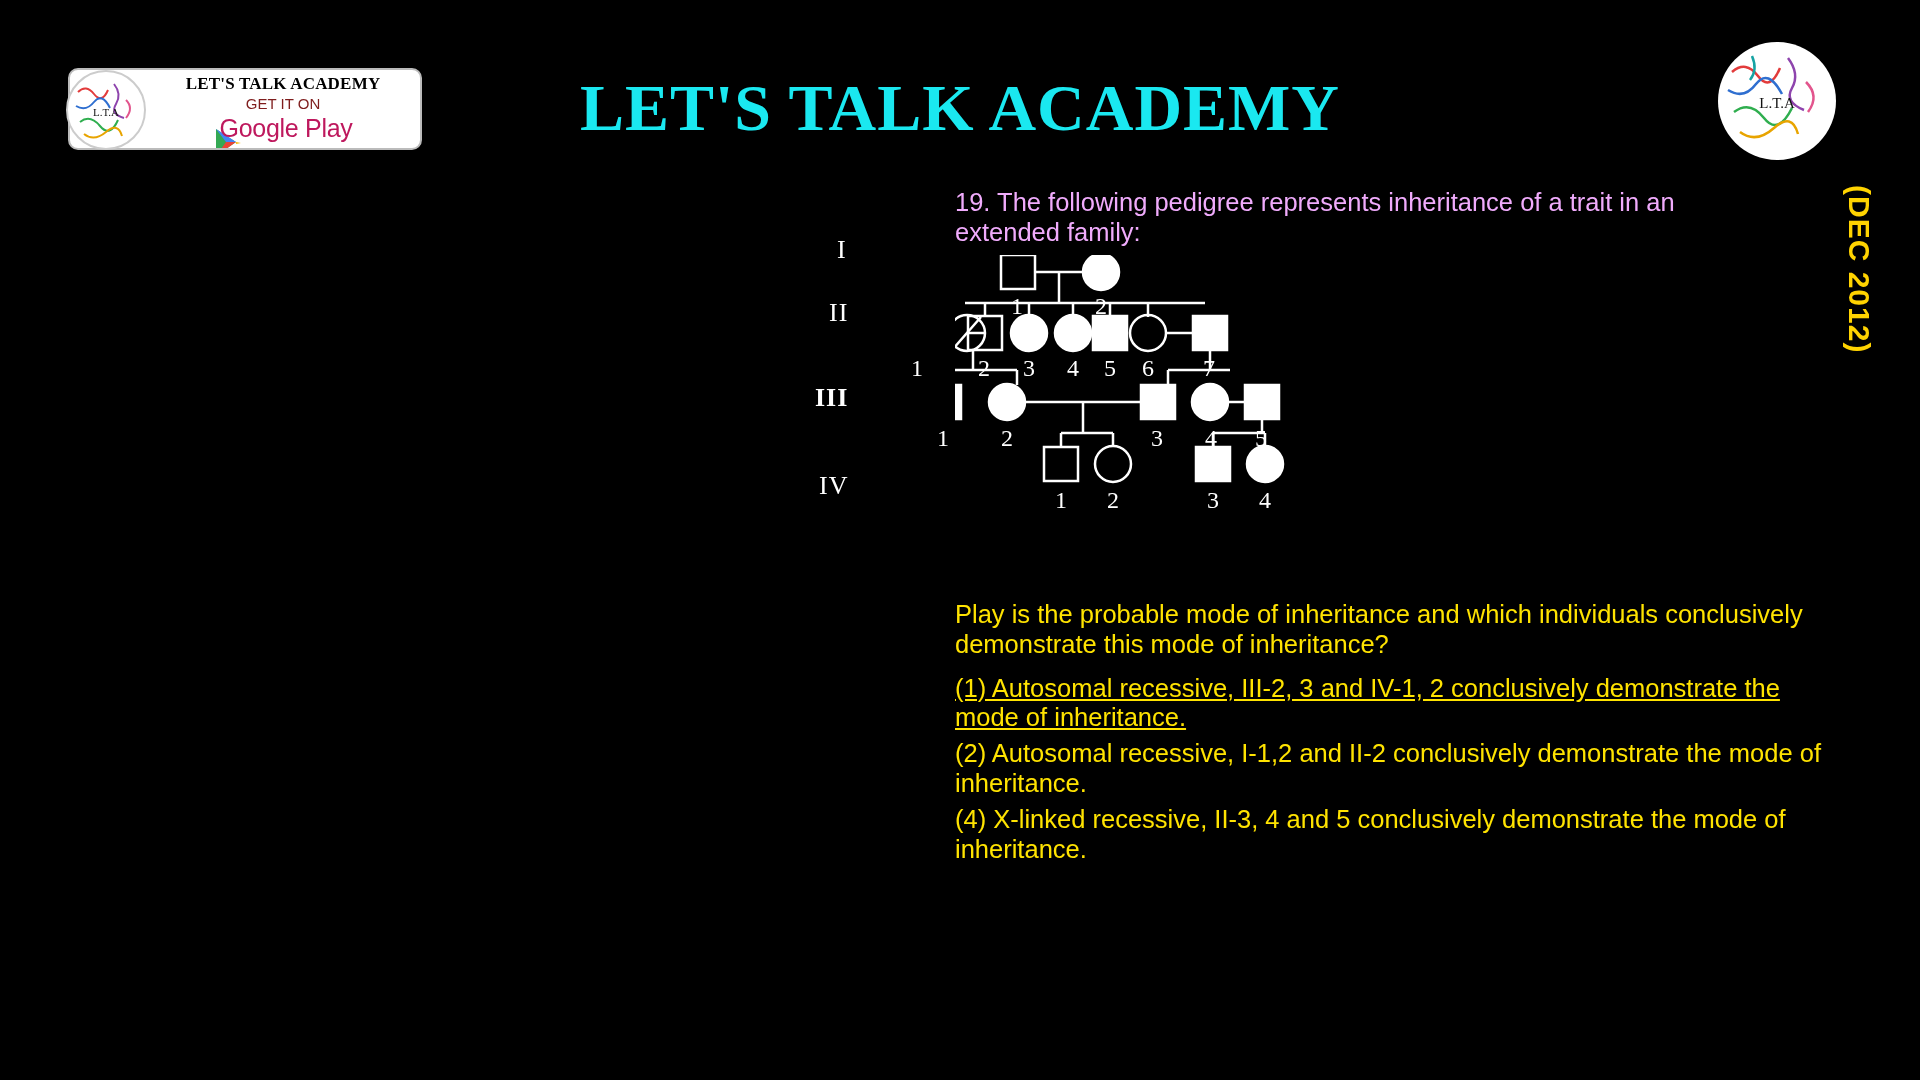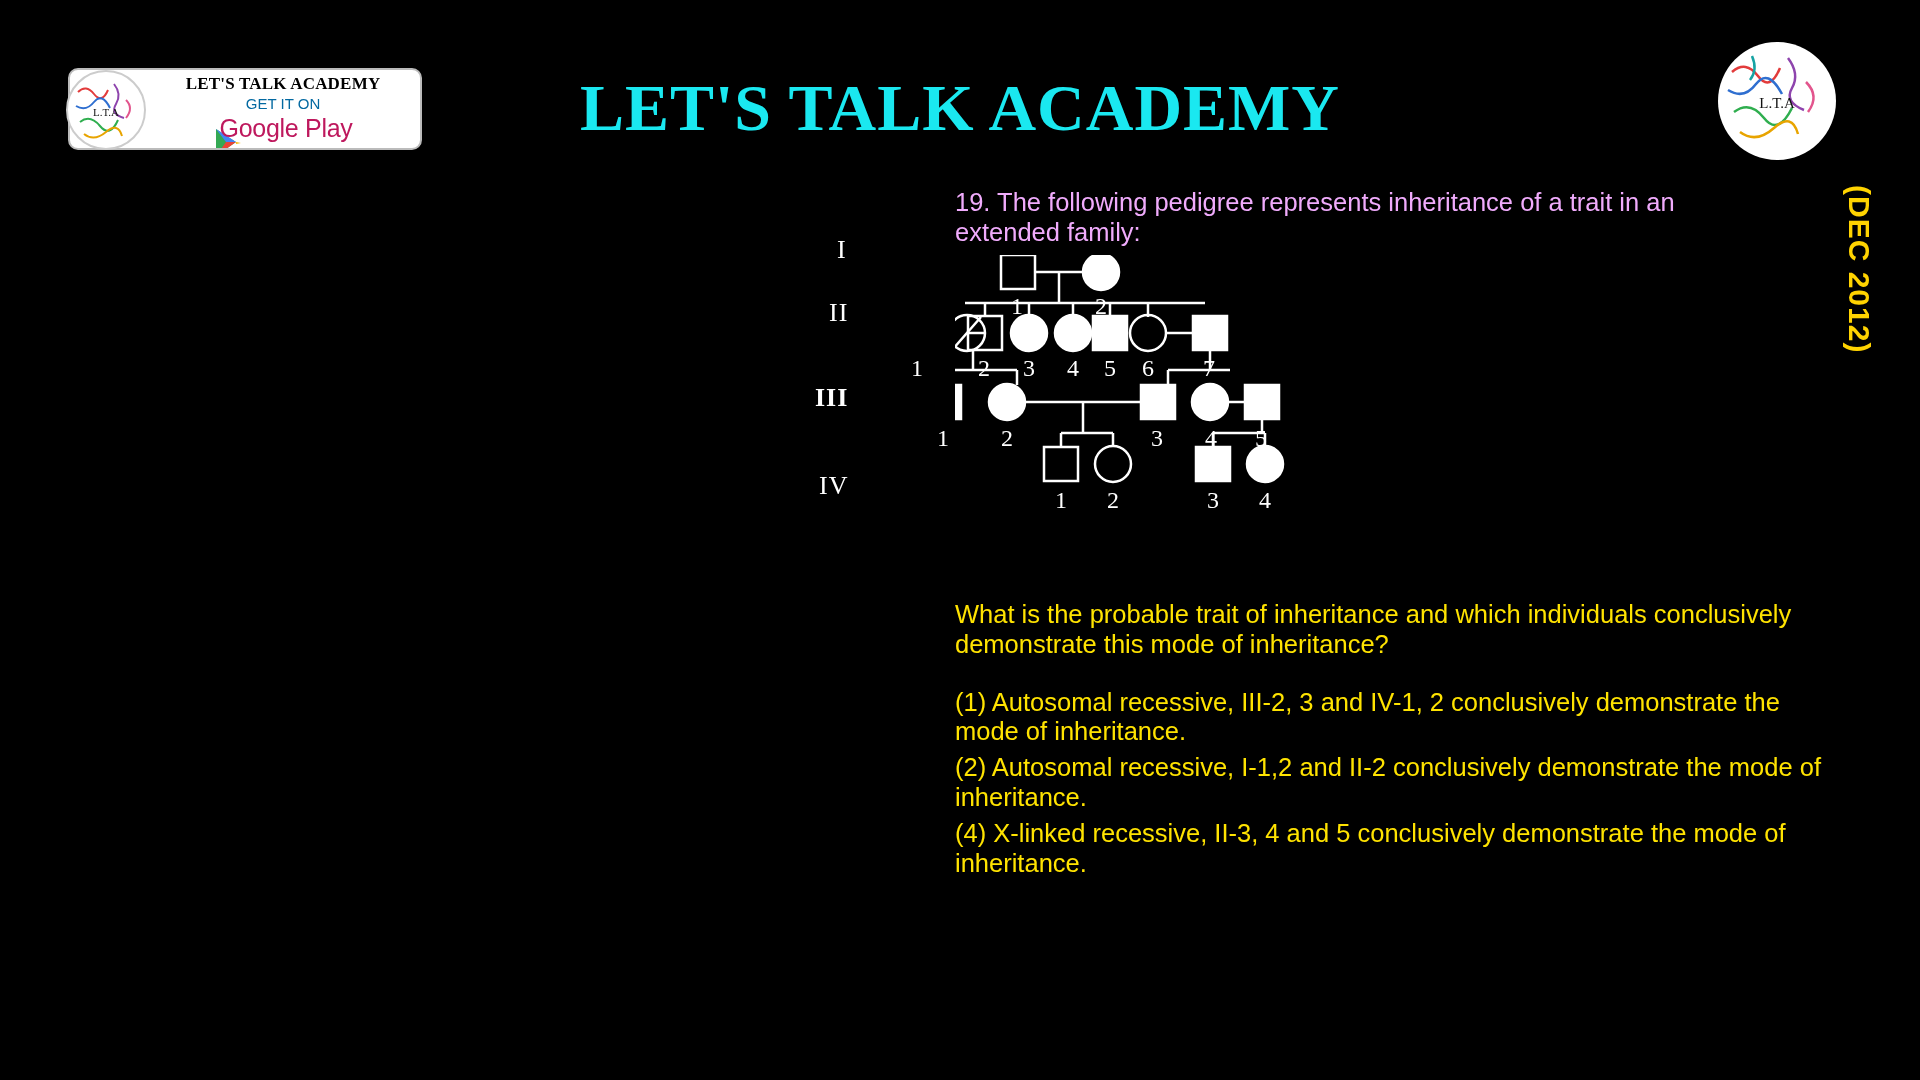--- a/index.html
+++ b/index.html
@@ -55,21 +55,21 @@
   .badge-title {
     font-family: "Liberation Serif", serif;
     font-weight: bold;
     font-size: 17px;
     color: #000000;
     letter-spacing: 0.2px;
     line-height: 1.1;
   }
   .badge-getit {
     font-size: 15px;
-    color: #0369a1;
+    color: #7f1d1d;
     line-height: 1.2;
     margin-top: 1px;
   }
   .badge-gp-row {
     display: flex;
     align-items: center;
     margin-top: 1px;
   }
   .gp-triangle {
     width: 0;
@@ -133,21 +133,21 @@
     position: absolute;
     left: 955px;
     top: 600px;
     width: 880px;
     color: #ffe300;
     font-size: 25.5px;
     line-height: 1.17;
   }
   .q-tail p { margin: 0 0 6px 0; }
   .opt { margin: 0 0 22px 0; }
-  .opt.first { margin-top: 28px; }
+  .opt.first { margin-top: 14px; text-decoration: underline; }
 
   
   #pedigree {
     position: absolute;
     left: 955px;
     top: 255px;
     width: 640px;
     height: 330px;
   }
   .gen-label {
@@ -318,19 +318,19 @@
     <div class="num" style="left:250px; top:170px;">4</div>
     <div class="num" style="left:300px; top:170px;">5</div>
 
     <div class="num" style="left:100px; top:232px;">1</div>
     <div class="num" style="left:152px; top:232px;">2</div>
     <div class="num" style="left:252px; top:232px;">3</div>
     <div class="num" style="left:304px; top:232px;">4</div>
   </div>
 
   <div class="q-tail">
-    <p>What is the probable trait of inheritance and which individuals conclusively demonstrate this mode of inheritance?</p>
+    <p>Play is the probable mode of inheritance and which individuals conclusively demonstrate this mode of inheritance?</p>
     <p class="opt first">(1) Autosomal recessive, III-2, 3 and IV-1, 2 conclusively demonstrate the mode of inheritance.</p>
     <p class="opt">(2) Autosomal recessive, I-1,2 and II-2 conclusively demonstrate the mode of inheritance.</p>
     <p class="opt">(4) X-linked recessive,  II-3, 4 and 5 conclusively demonstrate the mode of inheritance.</p>
   </div>
 
 </div>
 
 </body></html>

